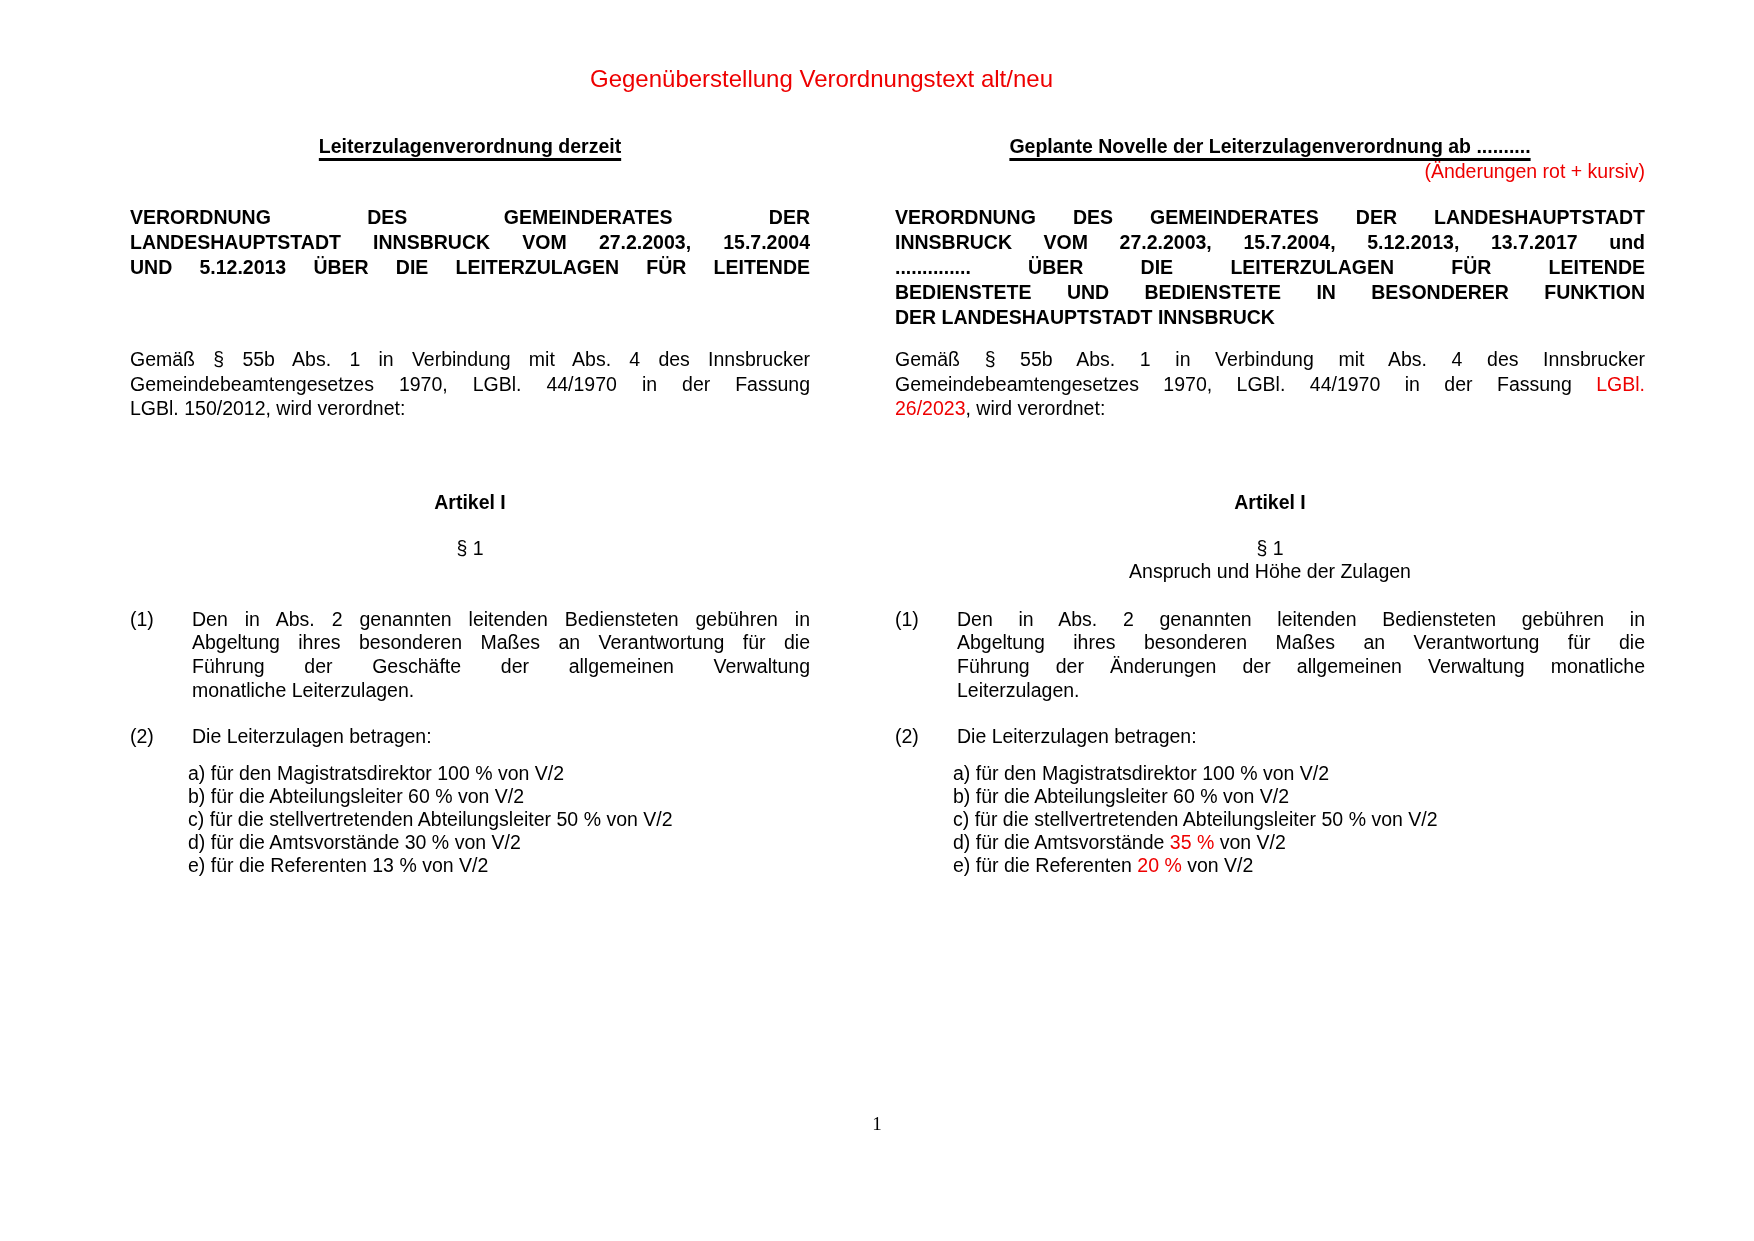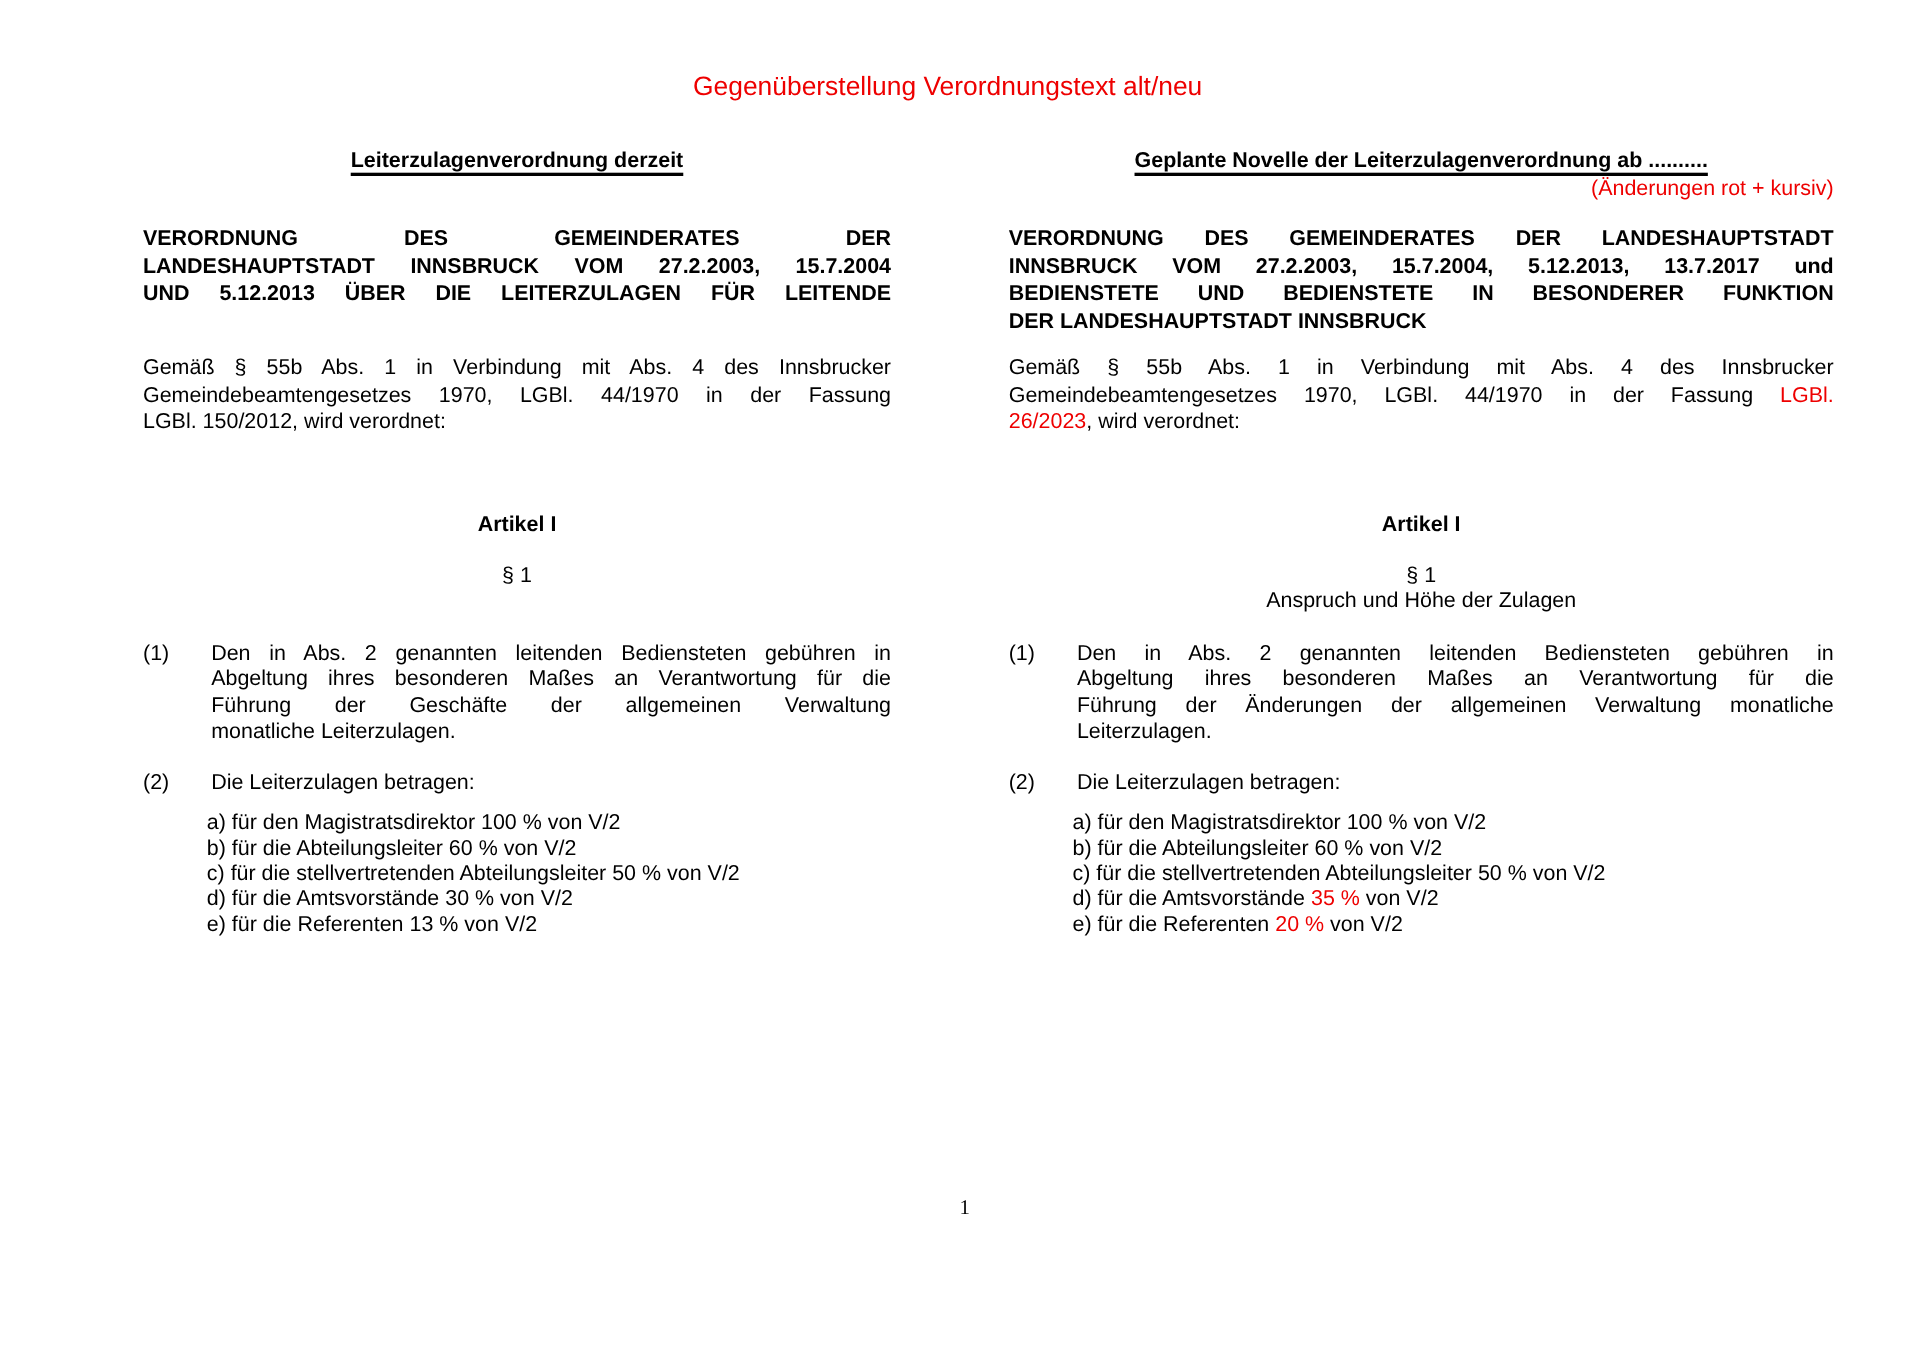--- a/index.html
+++ b/index.html
@@ -3,24 +3,24 @@
 <meta charset="utf-8">
 <style>
   html,body{margin:0;padding:0;background:#ffffff;}
   body{
     width:1754px;height:1241px;overflow:hidden;position:relative;
     font-family:"Liberation Sans","DejaVu Sans",sans-serif;
     color:#000;font-size:19.5px;
   }
   .doc-title{
     margin:64px 0 0 0;width:1643px;text-align:center;
-    font-size:24px;line-height:30px;font-weight:400;color:var(--red);padding-left:40px;
+    font-size:24px;line-height:30px;font-weight:400;color:var(--red);
   }
   .content{margin-left:130px;width:1537px;}
-  .row{display:grid;grid-template-columns:680px 750px;column-gap:107px;}
+  .row{display:grid;grid-template-columns:680px 750px;column-gap:85px;}
   .row1{margin-top:40px;}
   .row2{margin-top:21px;}
   .row3{margin-top:17px;}
   .row4{margin-top:69px;}
   .row5{margin-top:23px;}
   .row6{margin-top:24px;}
   .row7{margin-top:22px;}
   .row8{margin-top:14px;}
   .col-heading{
     text-align:center;font-weight:bold;line-height:24px;
@@ -63,20 +63,21 @@
 
   <div class="row row2">
     <div class="decree">
         <div class="jline">VERORDNUNG DES GEMEINDERATES DER</div>
         <div class="jline">LANDESHAUPTSTADT INNSBRUCK VOM 27.2.2003, 15.7.2004</div>
         <div class="jline">UND 5.12.2013 ÜBER DIE LEITERZULAGEN FÜR LEITENDE</div>
       </div>
     <div class="decree">
         <div class="jline">VERORDNUNG DES GEMEINDERATES DER LANDESHAUPTSTADT</div>
         <div class="jline">INNSBRUCK VOM 27.2.2003, 15.7.2004, 5.12.2013, 13.7.2017 und</div>
+        <div class="jline">.............. ÜBER DIE LEITERZULAGEN FÜR LEITENDE</div>
         <div class="jline">BEDIENSTETE UND BEDIENSTETE IN BESONDERER FUNKTION</div>
         <div class="lline">DER LANDESHAUPTSTADT INNSBRUCK</div>
       </div>
   </div>
 
   <div class="row row3">
     <div class="basis">
         <div class="jline">Gemäß § 55b Abs. 1 in Verbindung mit Abs. 4 des Innsbrucker</div>
         <div class="jline">Gemeindebeamtengesetzes 1970, LGBl. 44/1970 in der Fassung</div>
         <div class="lline">LGBl. 150/2012, wird verordnet:</div>

